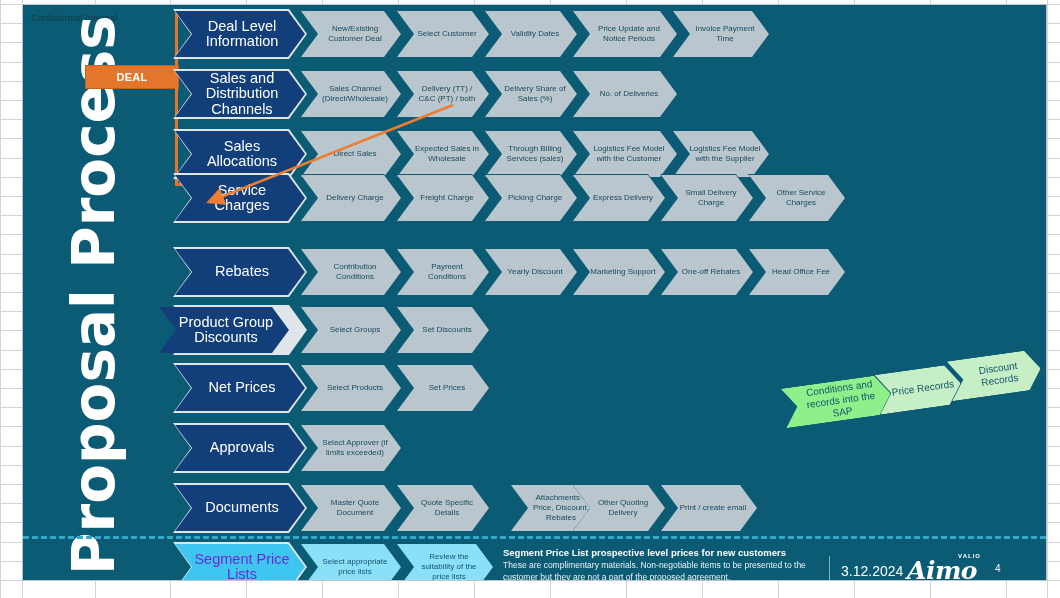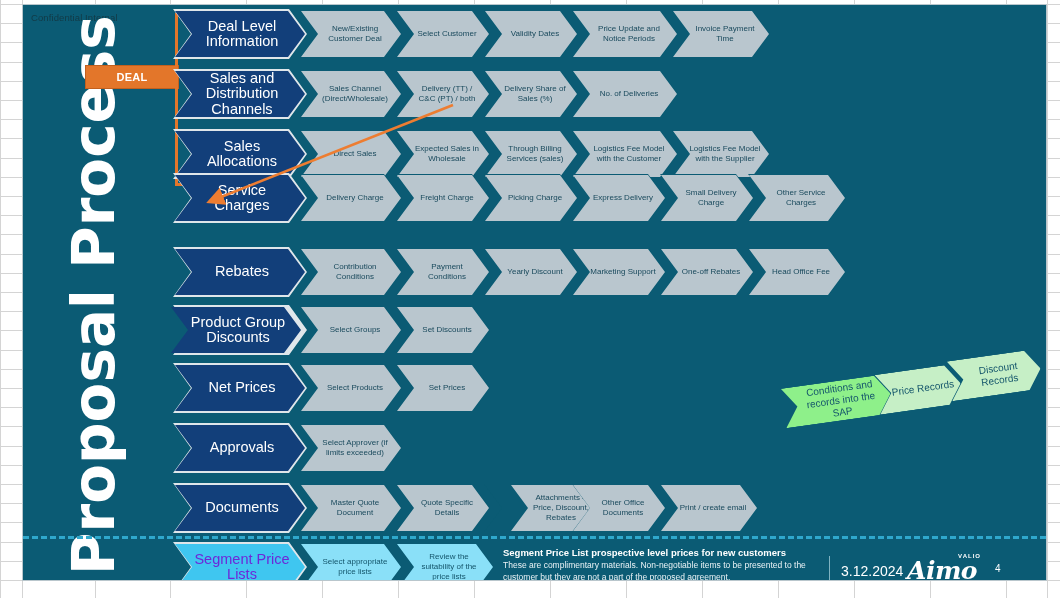--- a/index.html
+++ b/index.html
@@ -349,21 +349,21 @@
           <div class="chev chev-sub" style="left: 638px; width: 92px;">
             <span>One-off Rebates</span>
           </div>
           <div class="chev chev-sub-outer" style="left: 725px; width: 98px;"></div>
           <div class="chev chev-sub" style="left: 726px; width: 96px;">
             <span>Head Office Fee</span>
           </div>
         </div>
         <div class="row" style="top: 302px; left: 0px; right: 0px;">
           <div class="chev chev-main-outer" style="left: 150px; width: 134px;"></div>
-          <div class="chev chev-main" style="left: 148px; width: 130px;">
+          <div class="chev chev-main" style="left: 136px; width: 130px;">
             <span>Product Group Discounts</span>
           </div>
           <div class="chev chev-sub-outer" style="left: 277px; width: 102px;"></div>
           <div class="chev chev-sub" style="left: 278px; width: 100px;">
             <span>Select Groups</span>
           </div>
           <div class="chev chev-sub-outer" style="left: 373px; width: 94px;"></div>
           <div class="chev chev-sub" style="left: 374px; width: 92px;">
             <span>Set Discounts</span>
           </div>
@@ -404,21 +404,21 @@
           <div class="chev chev-sub-outer" style="left: 373px; width: 94px;"></div>
           <div class="chev chev-sub" style="left: 374px; width: 92px;">
             <span>Quote Specific Details</span>
           </div>
           <div class="chev chev-sub-outer" style="left: 461px; width: 94px;"></div>
           <div class="chev chev-sub" style="left: 488px; width: 92px;">
             <span>Attachments – Price, Discount, Rebates</span>
           </div>
           <div class="chev chev-sub-outer" style="left: 549px; width: 94px;"></div>
           <div class="chev chev-sub" style="left: 550px; width: 92px;">
-            <span>Other Office Documents</span>
+            <span>Other Quoting Delivery</span>
           </div>
           <div class="chev chev-sub-outer" style="left: 637px; width: 98px;"></div>
           <div class="chev chev-sub" style="left: 638px; width: 96px;">
             <span>Print / create email</span>
           </div>
         </div>
       </div>
 
     <div class="dashed-div" style="top:531px;"></div>
 

